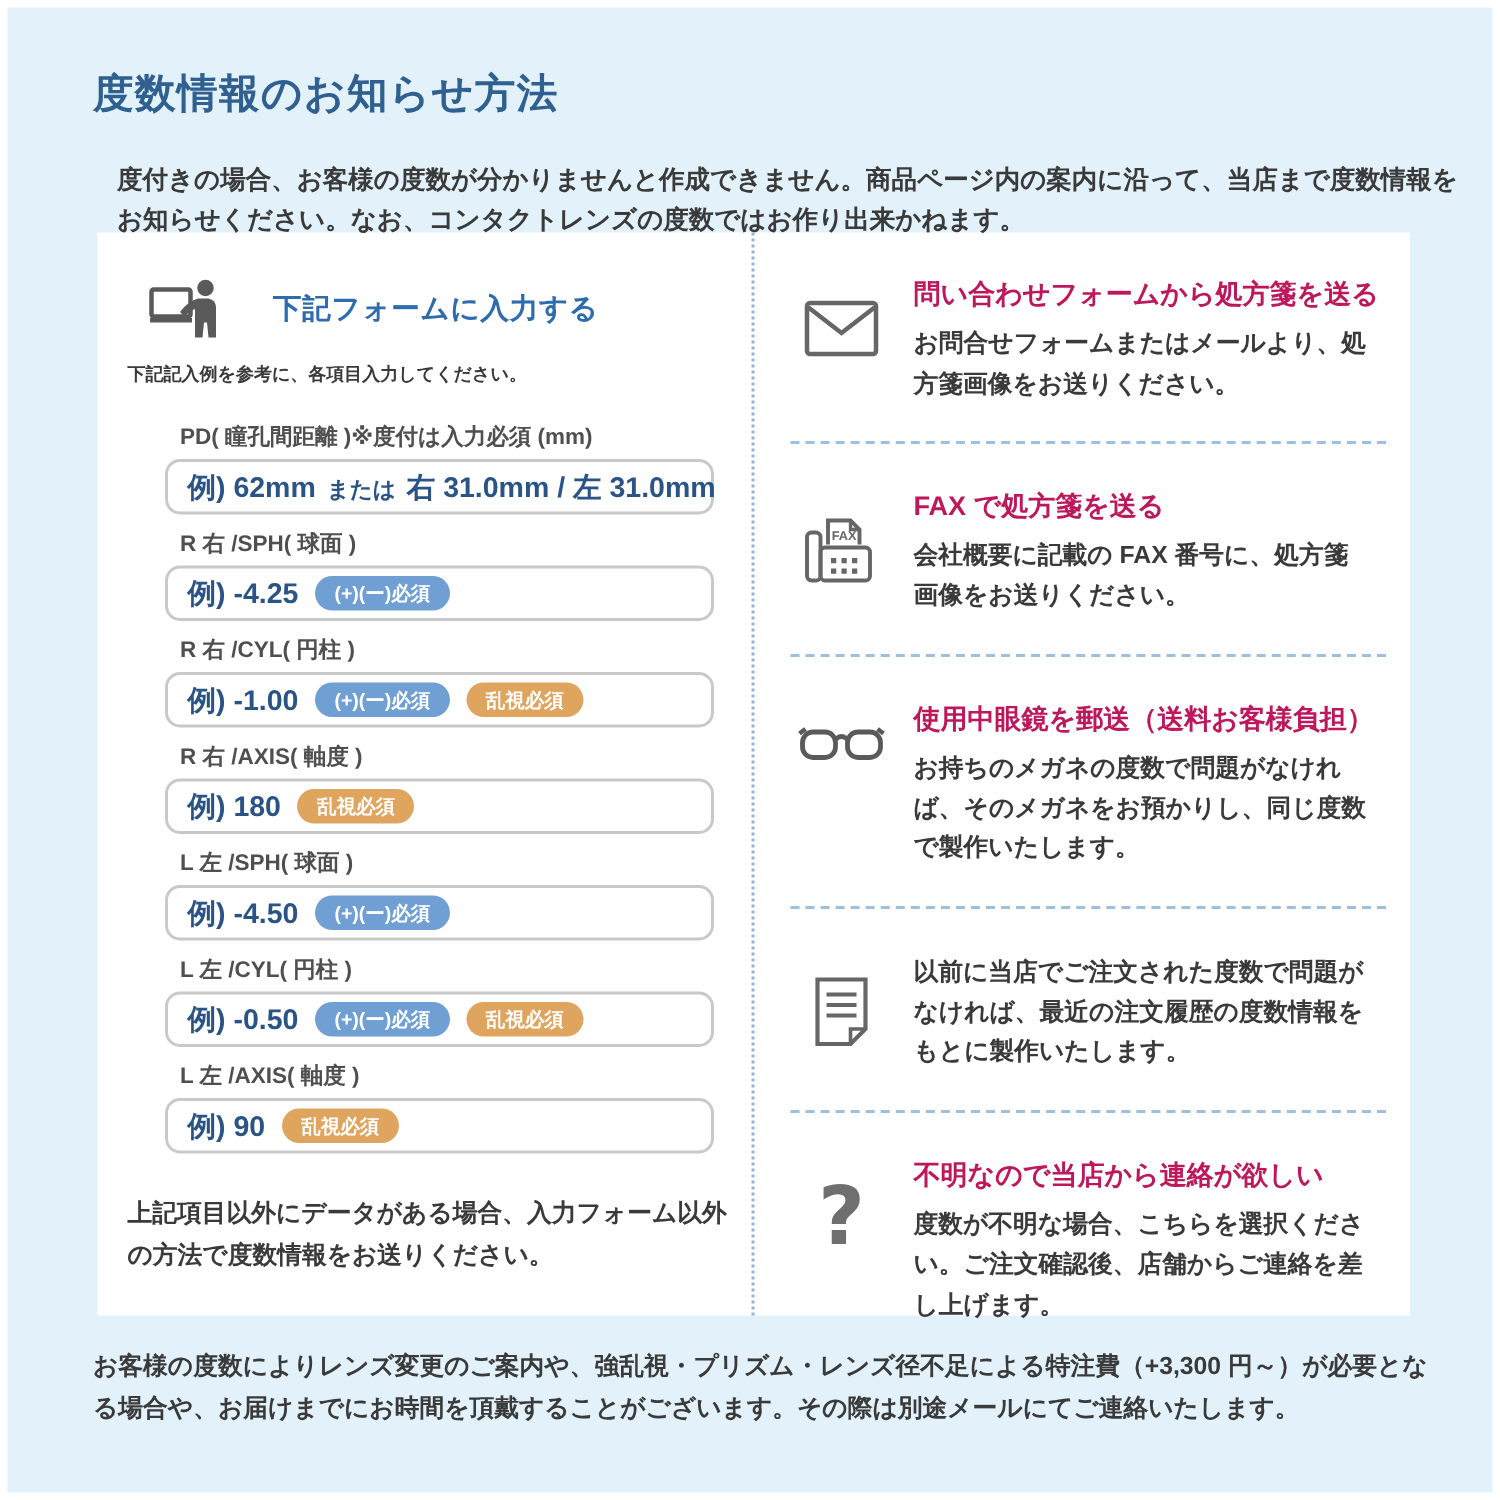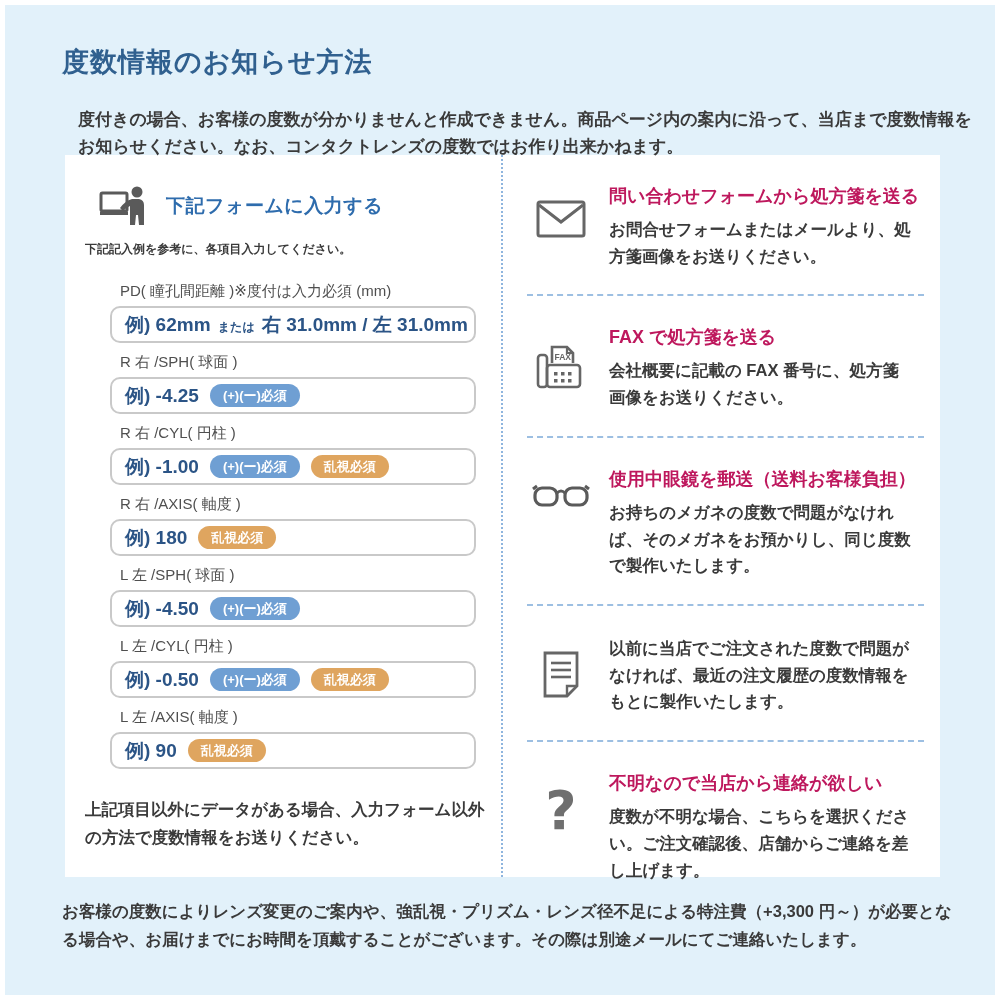--- a/index.html
+++ b/index.html
@@ -21,33 +21,33 @@
   .intro{
     position:absolute;left:62px;top:90px;width:900px;z-index:2;
     font-size:17px;line-height:1.6;color:#3a3a3a;font-weight:bold;margin:16px;
   }
   .panel{
     position:absolute;left:65px;top:155px;width:875px;height:722px;z-index:1;
     background:#ffffff;display:flex;box-sizing:border-box;
   }
   
   .left-col{width:436px;box-sizing:border-box;padding:30px 0 0 20px;}
-  .form-head{display:flex;align-items:center;gap:17px;margin-left:14px;height:42px;}
+  .form-head{display:flex;align-items:center;gap:33px;margin-left:14px;height:42px;}
   .pc-icon{width:50px;height:40px;flex:0 0 auto;}
   .form-heading{font-size:19px;font-weight:bold;color:#2e6cad;letter-spacing:0.5px;}
   .instruction{margin:14px 0 24px 0;font-size:12px;color:#3a3a3a;font-weight:bold;}
   .fgroup{margin-bottom:10px;}
-  .flabel{font-size:15px;font-weight:normal;color:#4f4f4f;margin:0 0 5px 35px;}
+  .flabel{font-size:15px;font-weight:bold;color:#4f4f4f;margin:0 0 5px 35px;}
   .fbox{
     width:366px;height:37px;margin-left:25px;box-sizing:border-box;
     background:#fff;border:2px solid #c9c9c9;border-radius:10px;
     display:flex;align-items:center;gap:11px;padding-left:13px;
   }
   .fex{font-size:19px;font-weight:bold;color:#2b5486;white-space:nowrap;}
-  .fex .mid{font-size:12px;margin:0 2px;}
+  .fex .mid{font-size:15px;margin:0 2px;}
   .badge{
     font-size:13px;font-weight:bold;color:#ffffff;border-radius:13px;
     padding:4px 13px;white-space:nowrap;line-height:1.2;
   }
   .badge.blue{background:#6f9fd3;}
   .badge.orange{background:#dfa55f;}
   .note{margin:26px 0 0 0;width:402px;font-size:16.5px;line-height:1.7;color:#3a3a3a;font-weight:bold;}
   
   .right-col{flex:1;border-left:2px dotted #8fb5de;box-sizing:border-box;}
   .method{

